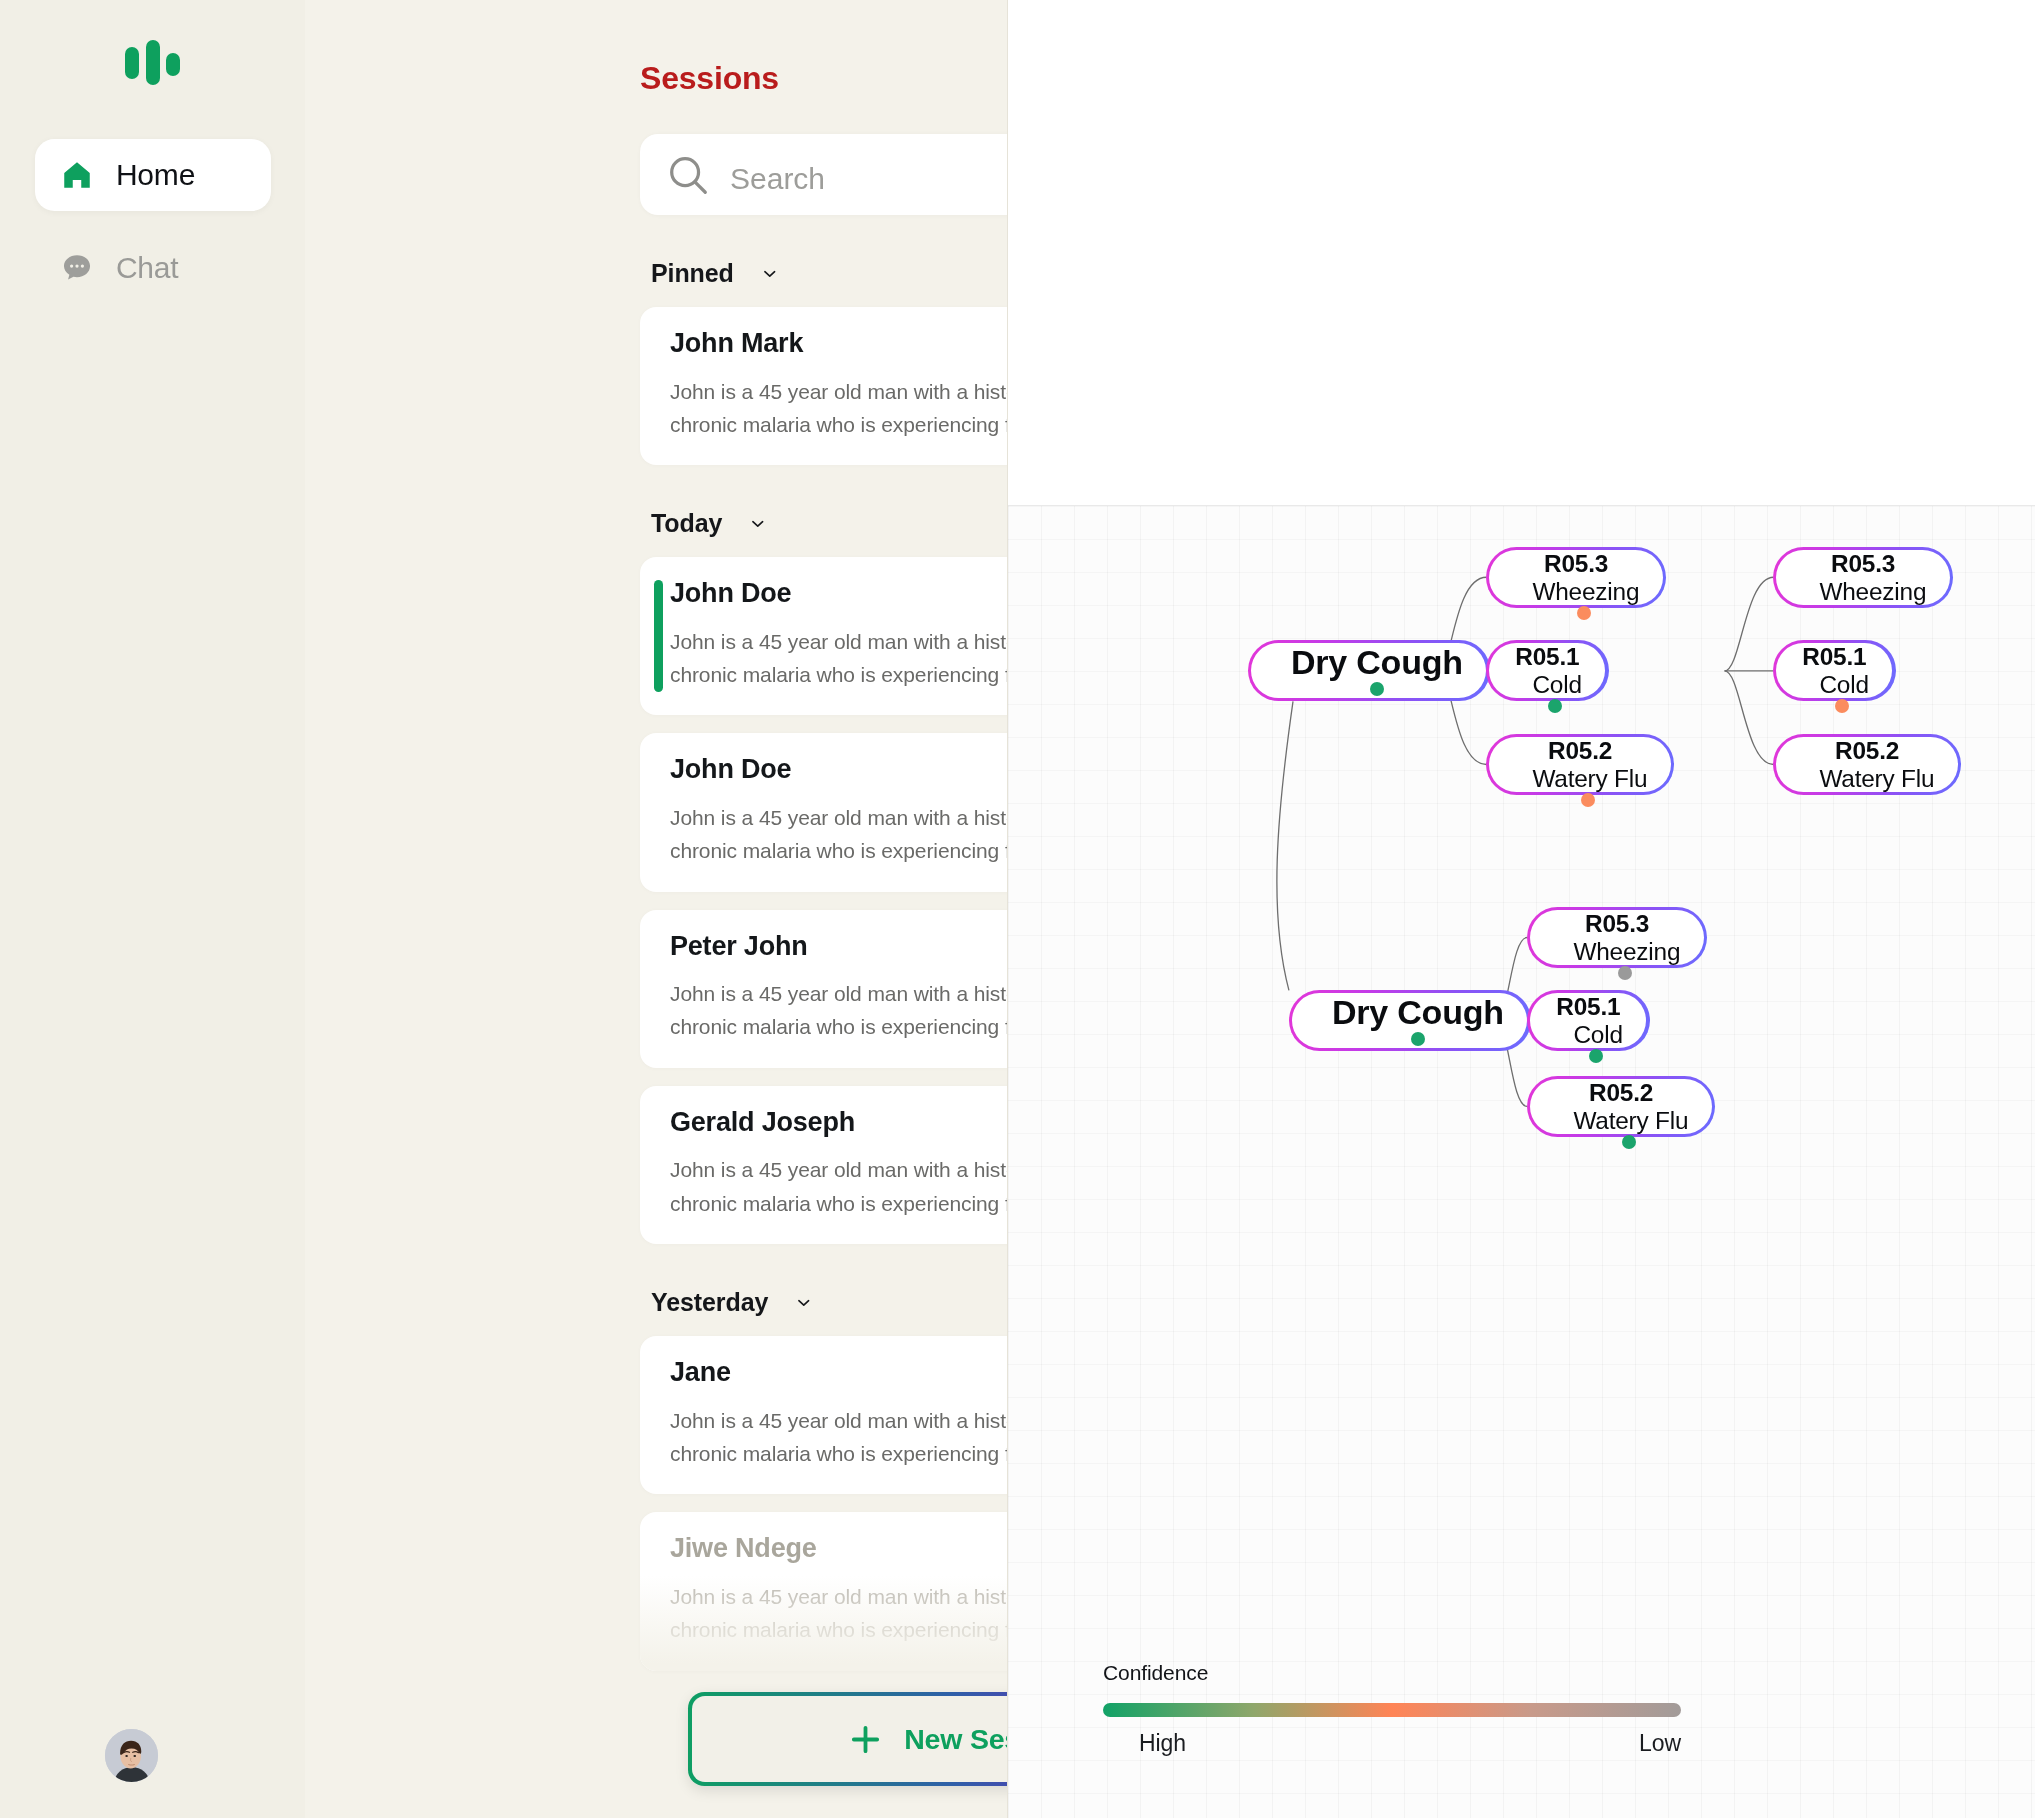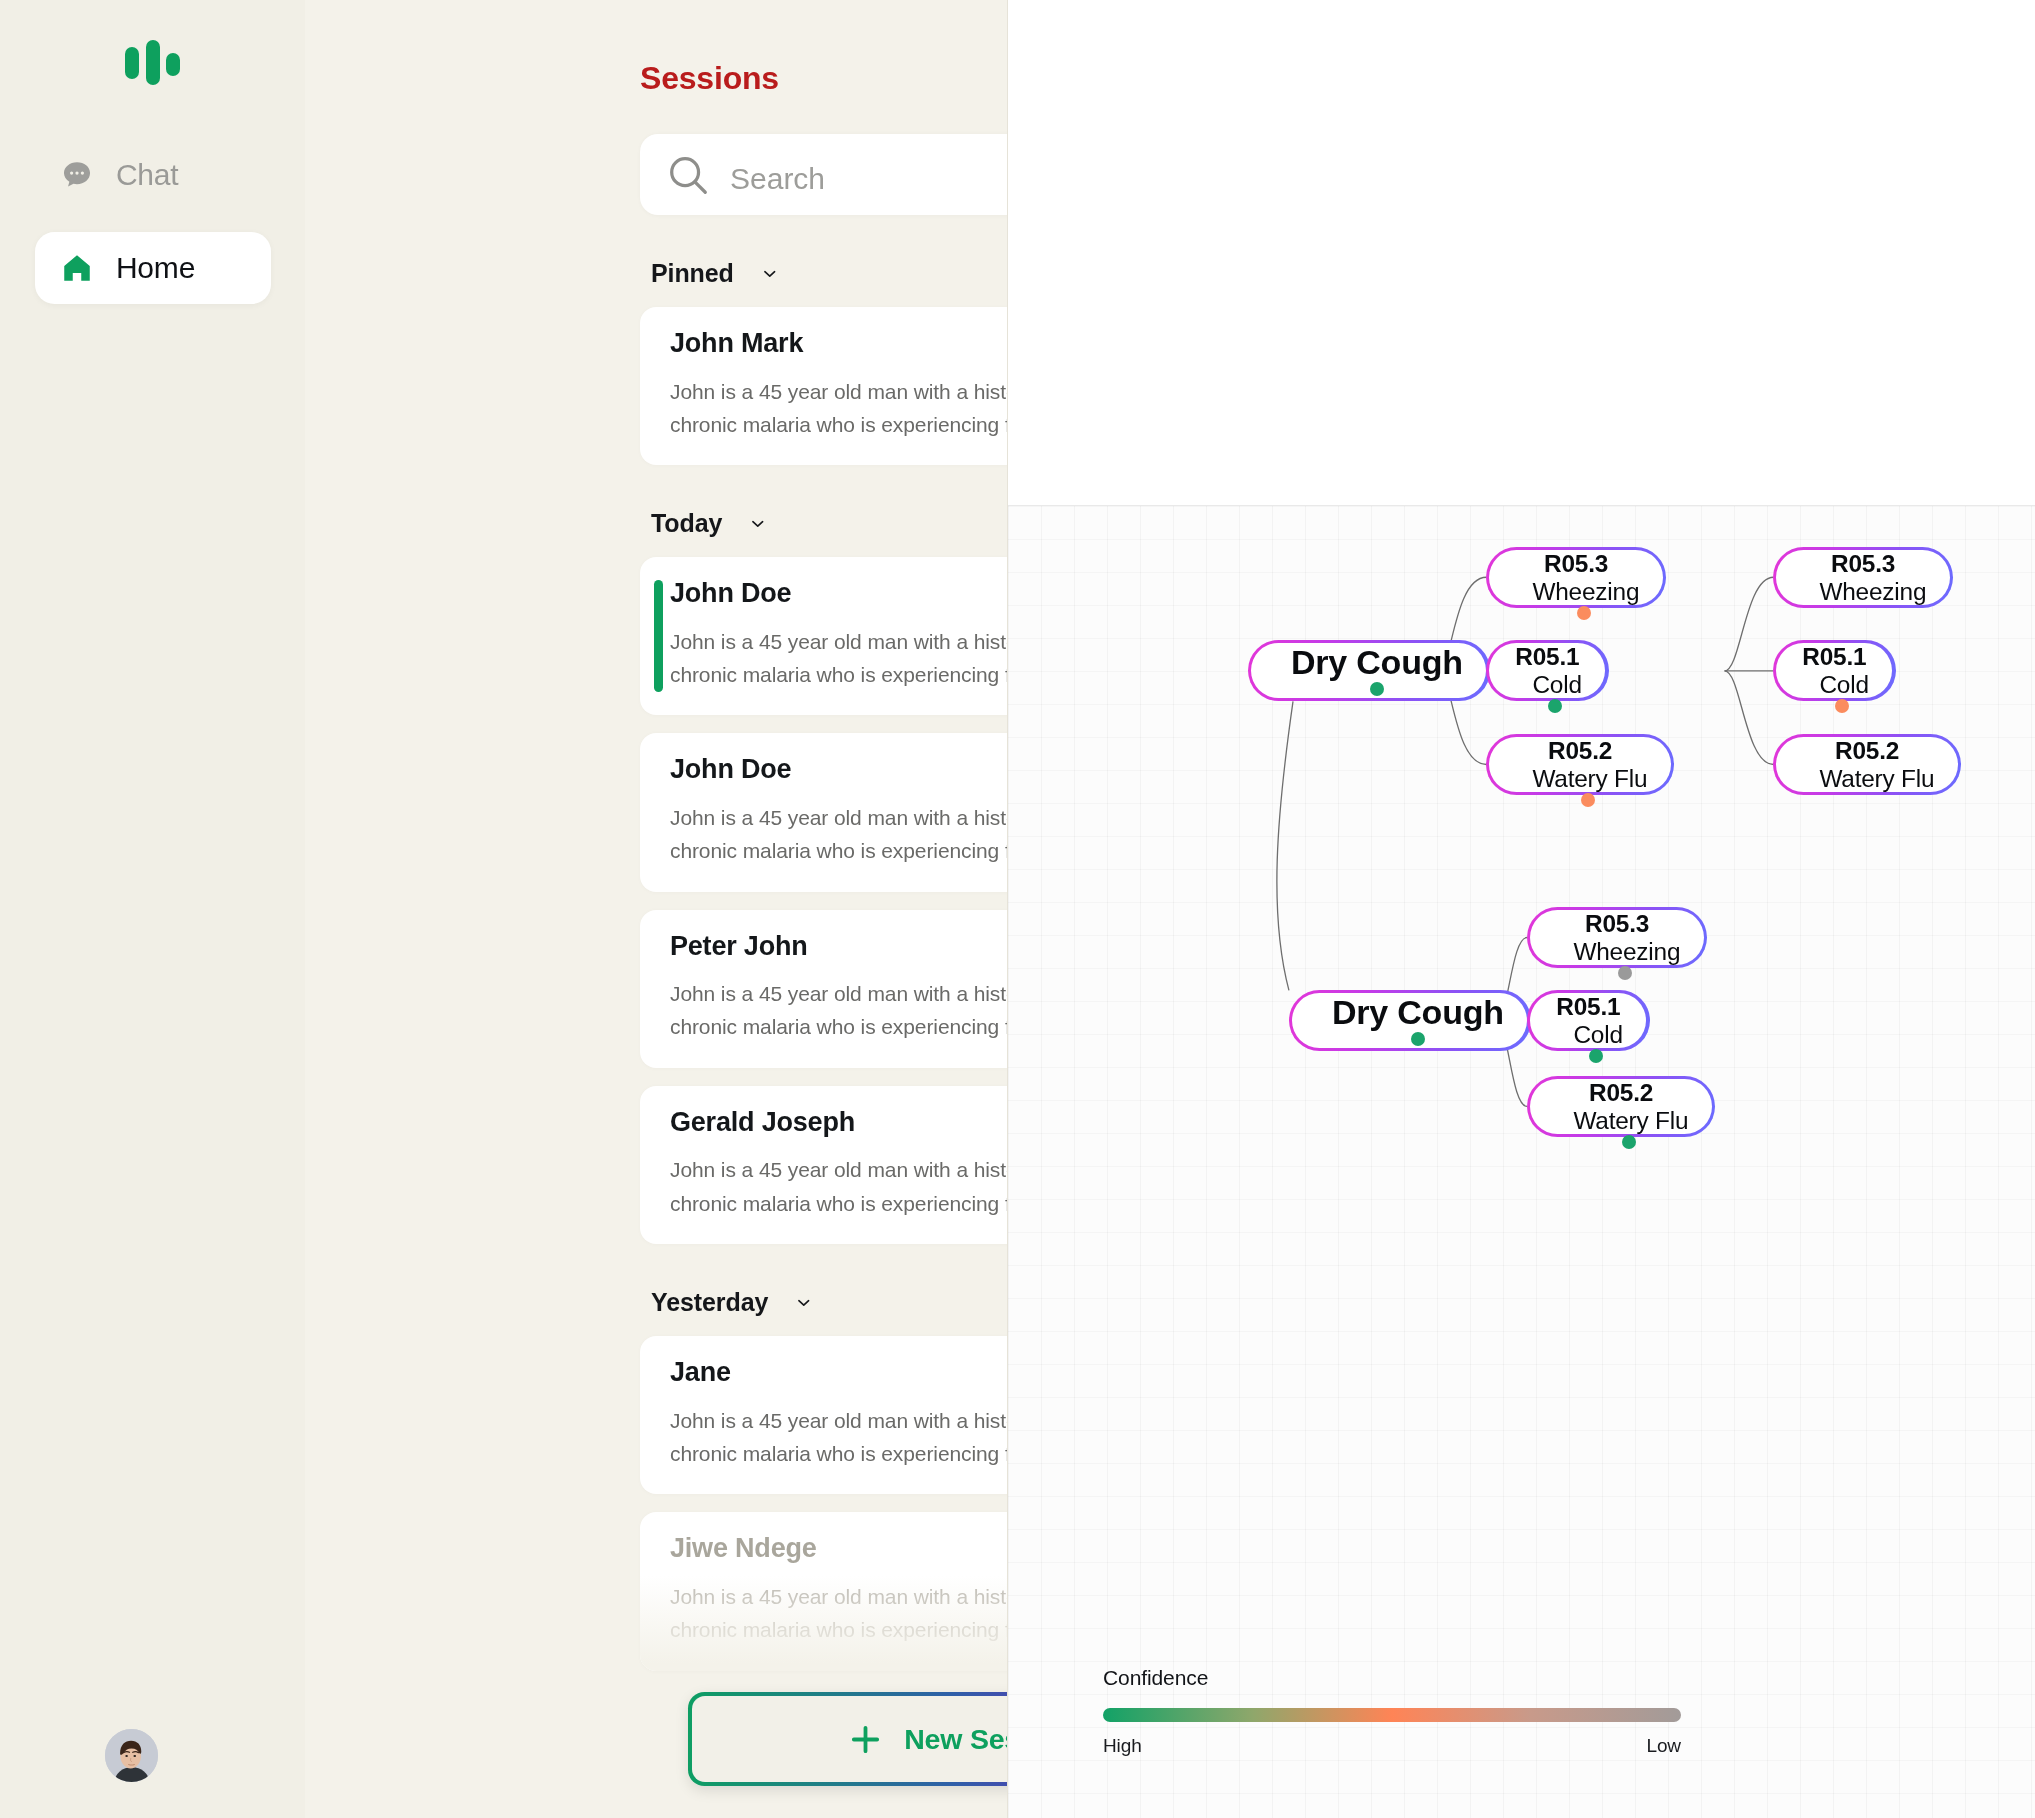--- a/index.html
+++ b/index.html
@@ -144,51 +144,51 @@
   .node .st{width:14px;height:14px;border-radius:50%;margin-left:16.3px;flex:0 0 14px;}
   .node.root .lab{margin-left:16px;font-size:34px;font-weight:bold;}
 
   .legend{position:absolute;left:95px;bottom:62px;}
   .legend .ttl{font-size:21px;color:#121418;letter-spacing:-0.1px;}
   .legend .bar{
     margin-top:18px;width:578px;height:14px;border-radius:7px;
     background:linear-gradient(90deg,#12A267 0%,#8FA76B 26%,#FF8456 50%,#C89A8A 74%,#A29B99 100%);
   }
   .legend .ends{margin-top:13px;width:578px;display:flex;justify-content:space-between;}
-  .legend .ends span{font-size:19px;color:#1A1C20;letter-spacing:-0.1px;}
+  .legend .ends span{font-size:23px;color:#1A1C20;letter-spacing:-0.1px;margin-left:36px;}
 </style>
 </head>
 <body>
 
 <div class="rail">
   <div class="logo">
     <i></i>
       <i></i>
       <i></i>
   </div>
 
   <div class="rail-nav">
+    <div class="rail-item active">
+      <span class="ico">
+        <svg viewBox="0 0 24 24">
+            <path d="M12 3 3 10.5V21h6v-5.5h6V21h6V10.5z" fill="#0EA05E"></path>
+          </svg>
+      </span>
+      <span class="lbl">Home</span>
+    </div>
     <div class="rail-item muted">
       <span class="ico">
         <svg viewBox="0 0 24 24">
           <path d="M12 3C6.9 3 2.8 6.4 2.8 10.6c0 2.5 1.5 4.7 3.8 6.1l-.9 3.5 3.8-2a11 11 0 0 0 2.5.3c5.1 0 9.2-3.4 9.2-7.9S17.1 3 12 3z" fill="#9E9E9B"></path>
           <circle cx="8.2" cy="10.6" r="1.15" fill="#F1EFE6"></circle>
           <circle cx="12" cy="10.6" r="1.15" fill="#F1EFE6"></circle>
           <circle cx="15.8" cy="10.6" r="1.15" fill="#F1EFE6"></circle>
         </svg>
       </span>
       <span class="lbl">Chat</span>
-    </div>
-    <div class="rail-item active">
-      <span class="ico">
-        <svg viewBox="0 0 24 24">
-            <path d="M12 3 3 10.5V21h6v-5.5h6V21h6V10.5z" fill="#0EA05E"></path>
-          </svg>
-      </span>
-      <span class="lbl">Home</span>
     </div>
   </div>
 
   <div class="avatar">
     <svg class="face" viewBox="0 0 130 130">
       <rect width="130" height="130" fill="#C7CBD4"></rect>
       <ellipse cx="66" cy="128" rx="42" ry="34" fill="#2E3338"></ellipse>
       <ellipse cx="63" cy="66" rx="25" ry="31" fill="#E7BFA3"></ellipse>
       <path d="M37 60c0-21 12-31 27-31s25 10 25 26c0 6-3 7-5 4-3-6-9-11-19-11-9 0-14 4-19 10-3 4-9 8-9 2z" fill="#3A2519"></path>
       <ellipse cx="53" cy="66" rx="3.2" ry="2.4" fill="#29211C"></ellipse>

